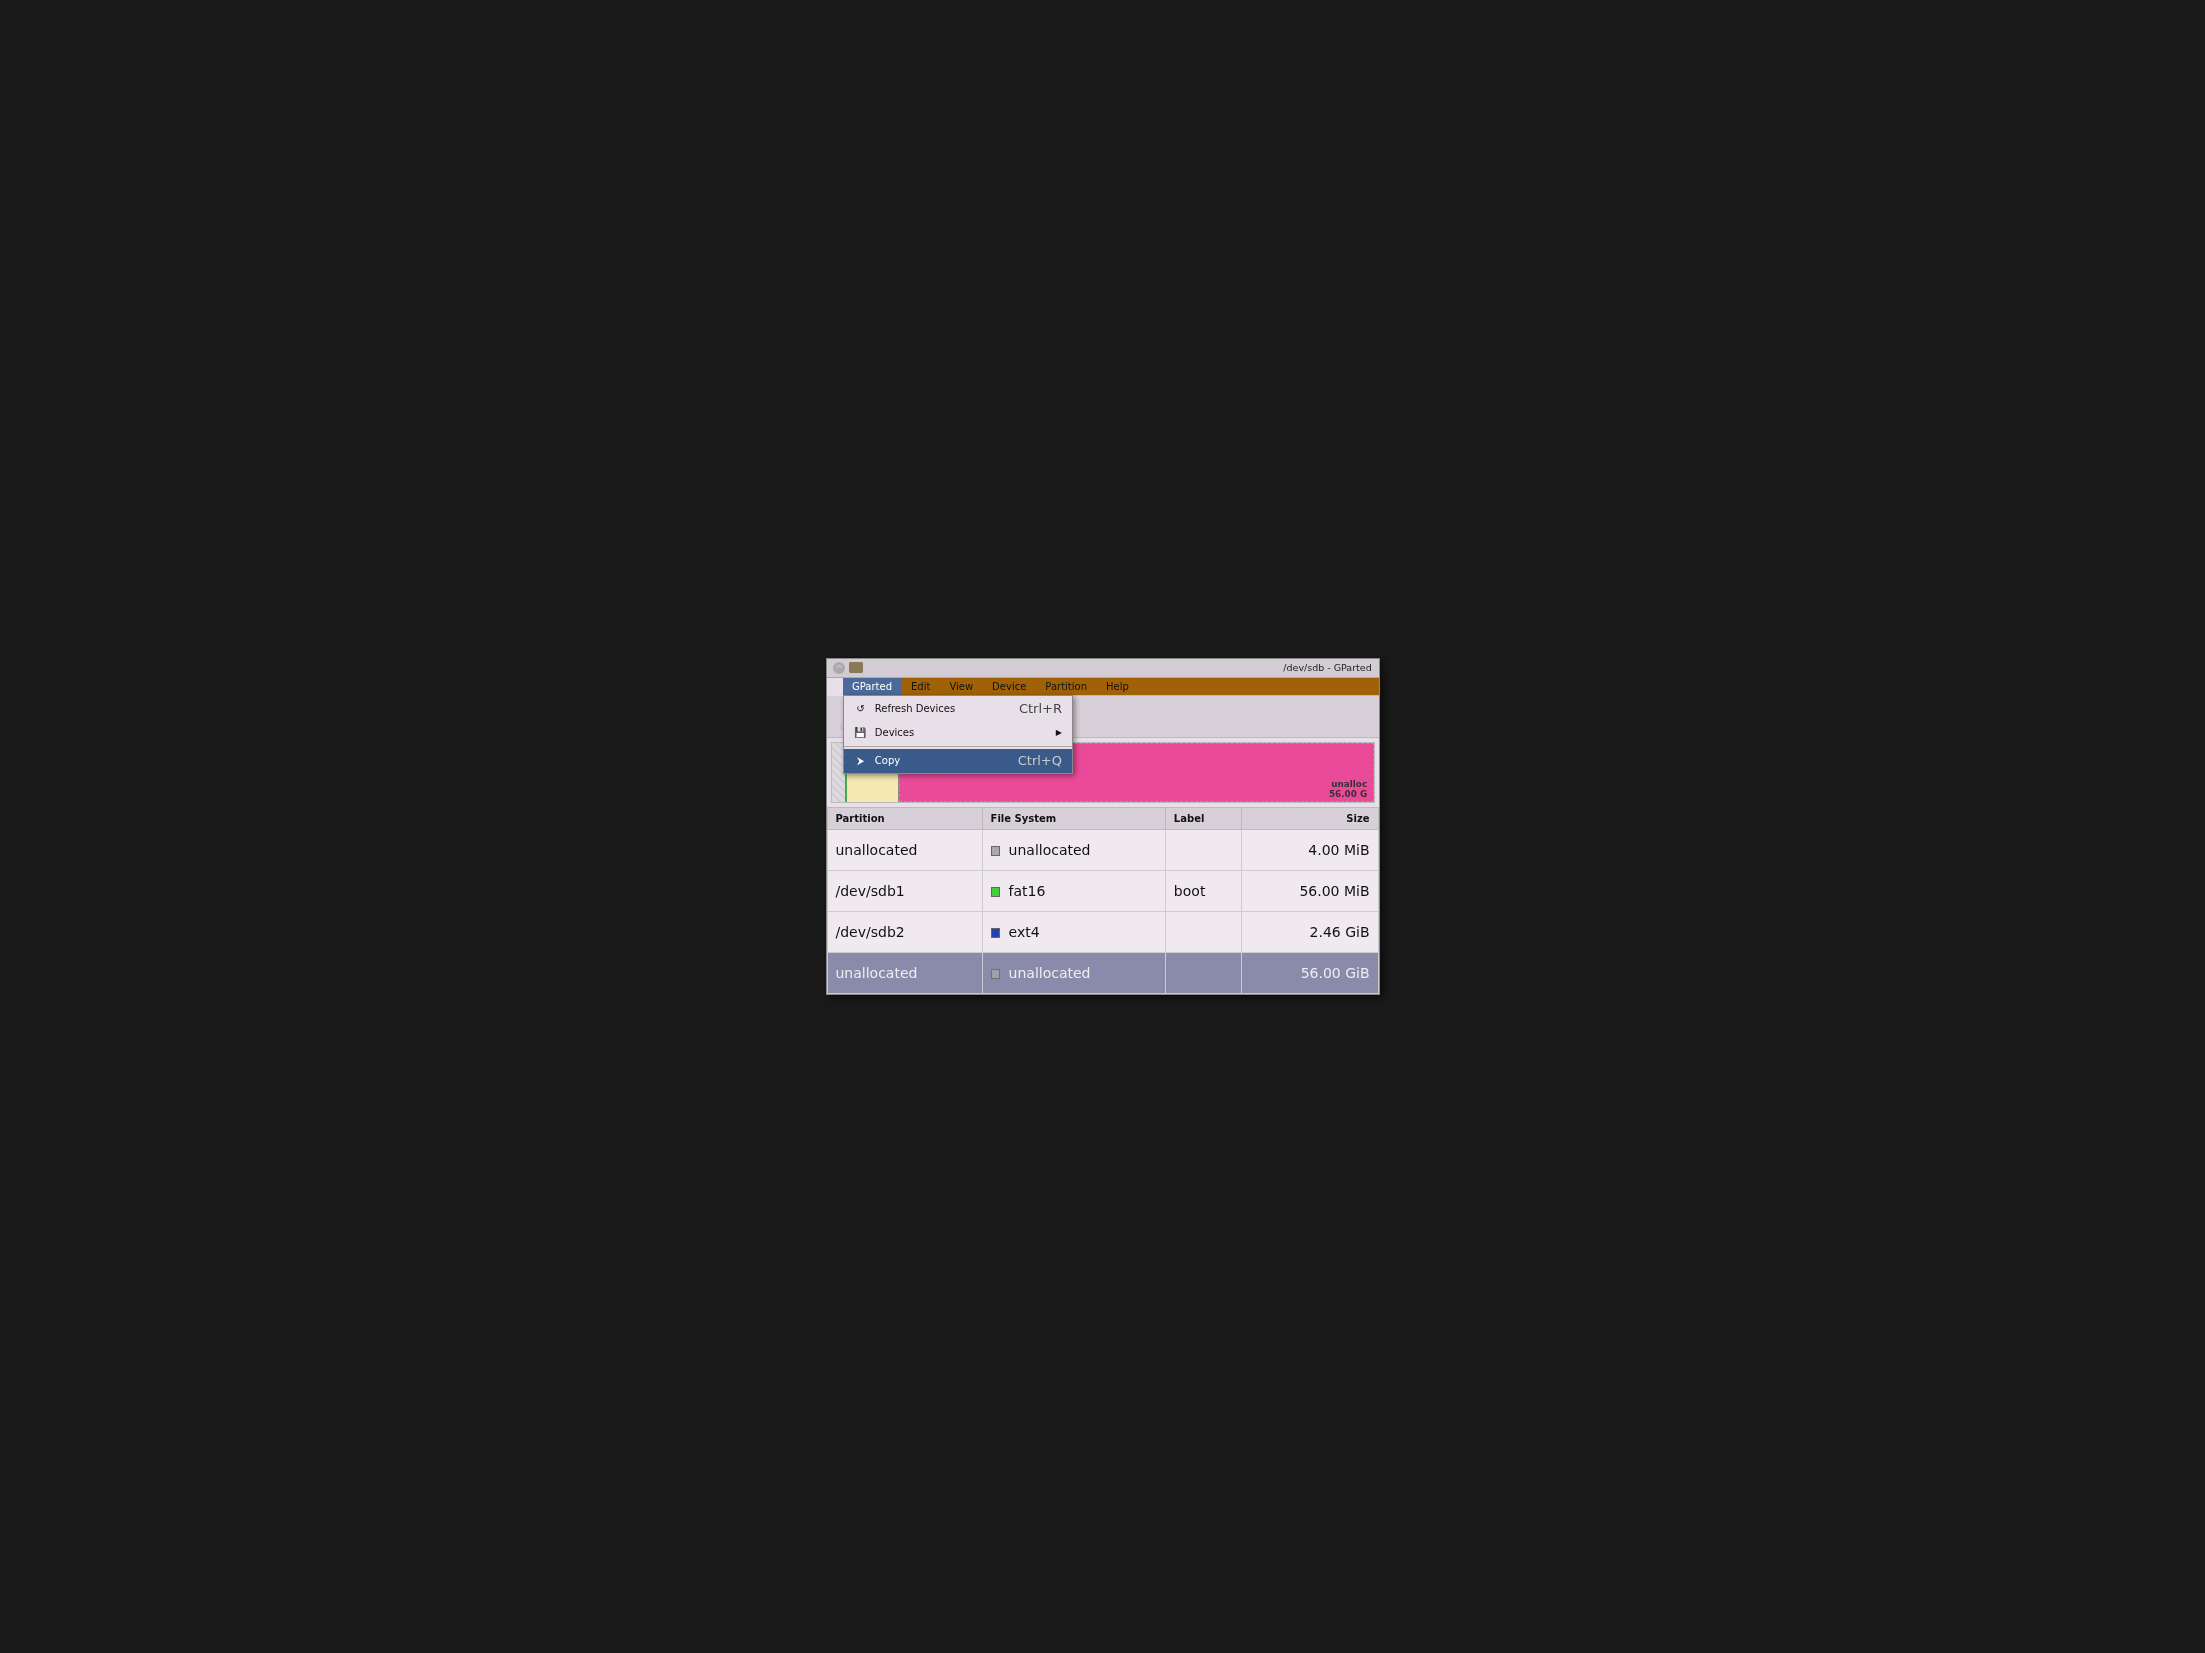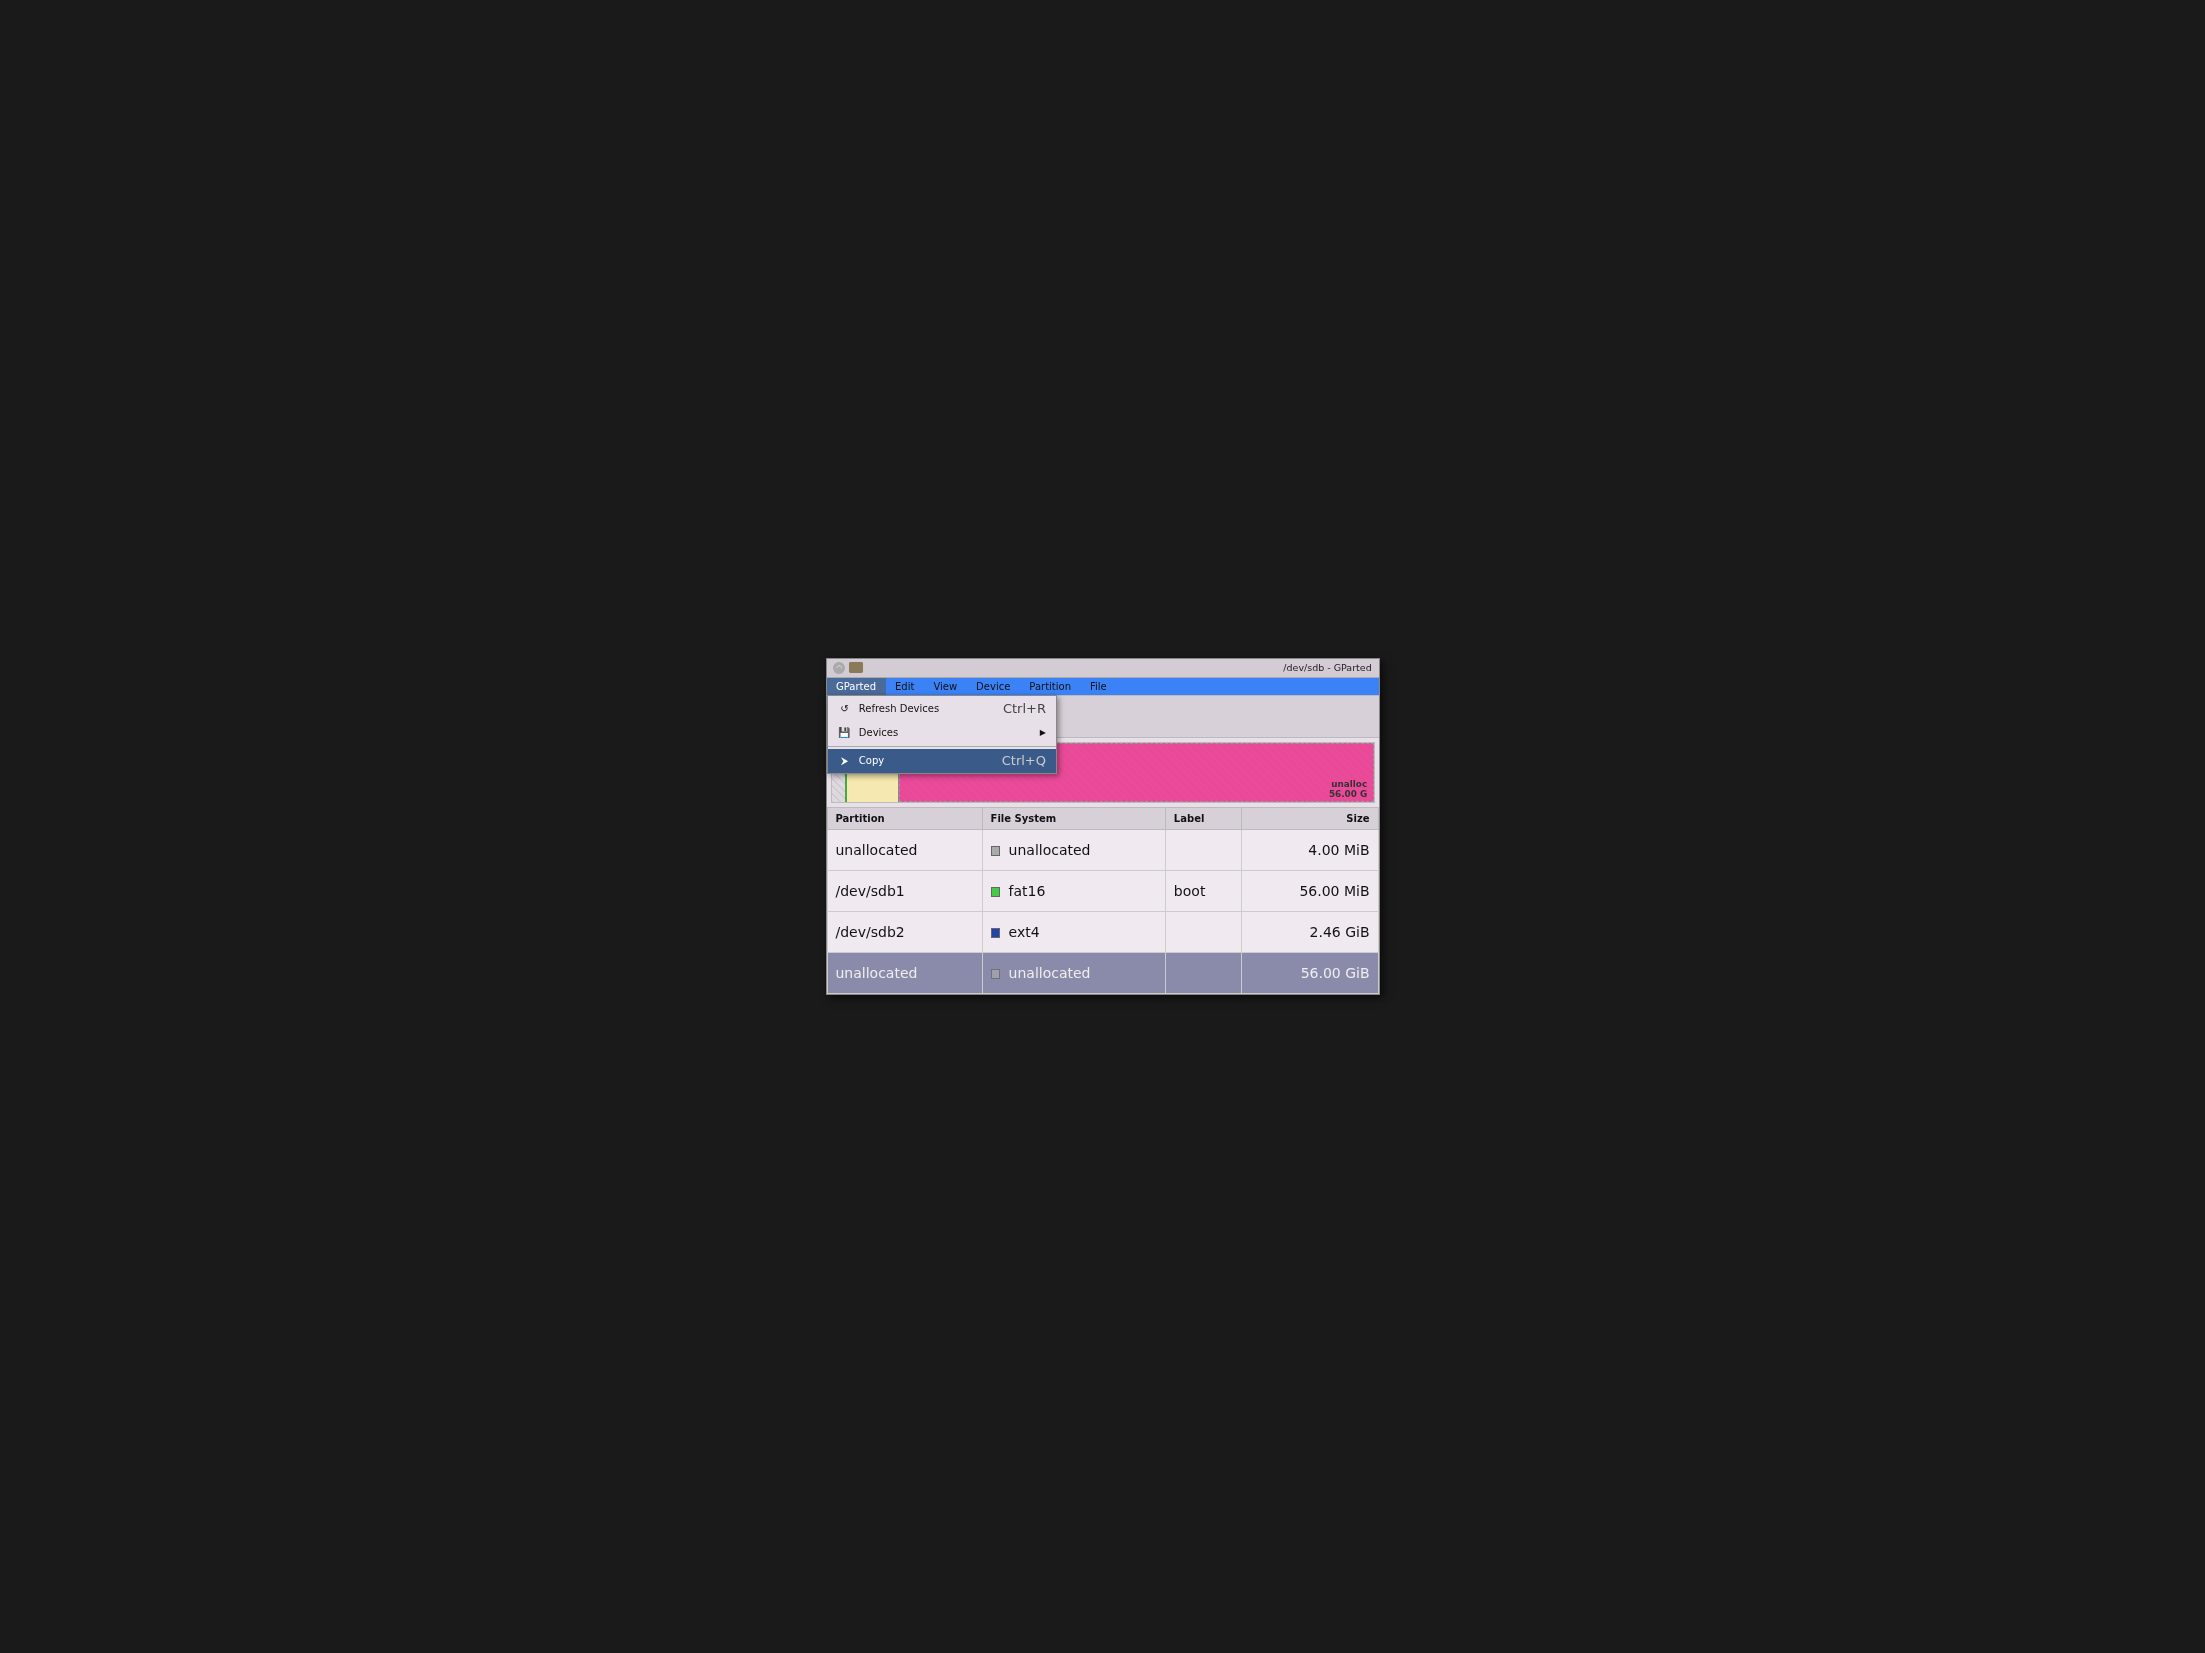--- a/index.html
+++ b/index.html
@@ -53,25 +53,26 @@
     }
 
     .title-bar-icon2 {
       width: 13.5px;
       height: 10.8px;
       background: #8a7a5a;
       border-radius: 1.4px;
     }
 
     .menubar {
-      background: #3b82f6;
+      background: #a16207;
       display: flex;
       align-items: flex-end;
       border-bottom: 0.7px solid #bbb;
       position: relative;
+      margin-left: 16px;
     }
 
     .menu-item {
       padding: 3.4px 9.5px;
       cursor: pointer;
       font-size: 10px;
       color: #111;
       position: relative;
     }
 
@@ -339,21 +340,21 @@
     <div class="menu-item">
       <span>View</span>
     </div>
     <div class="menu-item">
       <span>Device</span>
     </div>
     <div class="menu-item">
       <span>Partition</span>
     </div>
     <div class="menu-item">
-      <span>File</span>
+      <span>Help</span>
     </div>
   </div>
 
   <div class="toolbar">
     <div class="toolbar-btn disabled-btn">
       <div class="btn-icon">
         <svg width="23" height="19" viewBox="0 0 34 28">
           <rect x="6" y="2" width="18" height="20" fill="none" stroke="#aaa" stroke-width="2" rx="1"></rect>
           <rect x="10" y="6" width="18" height="20" fill="#d8d0d8" stroke="#aaa" stroke-width="2" rx="1"></rect>
         </svg>

